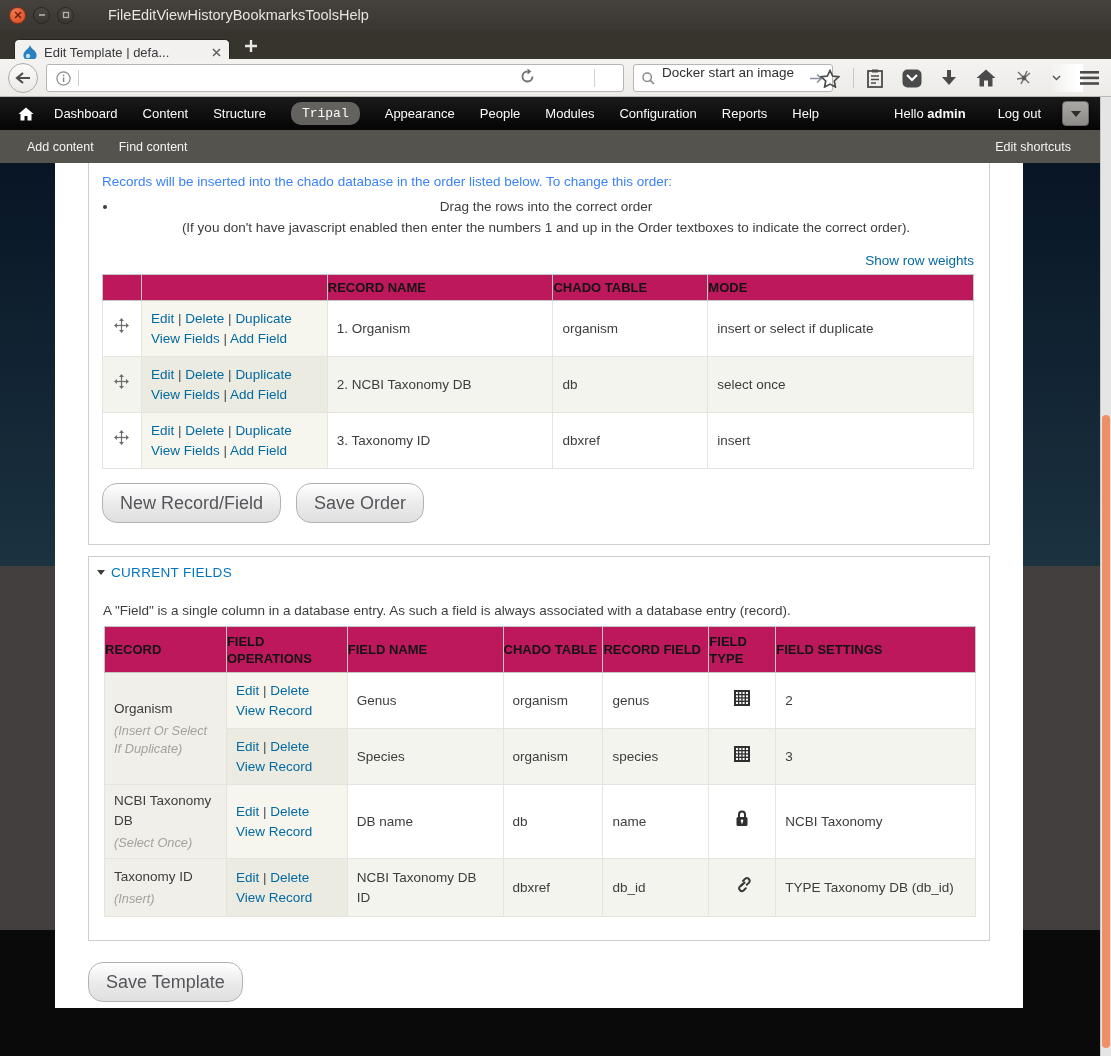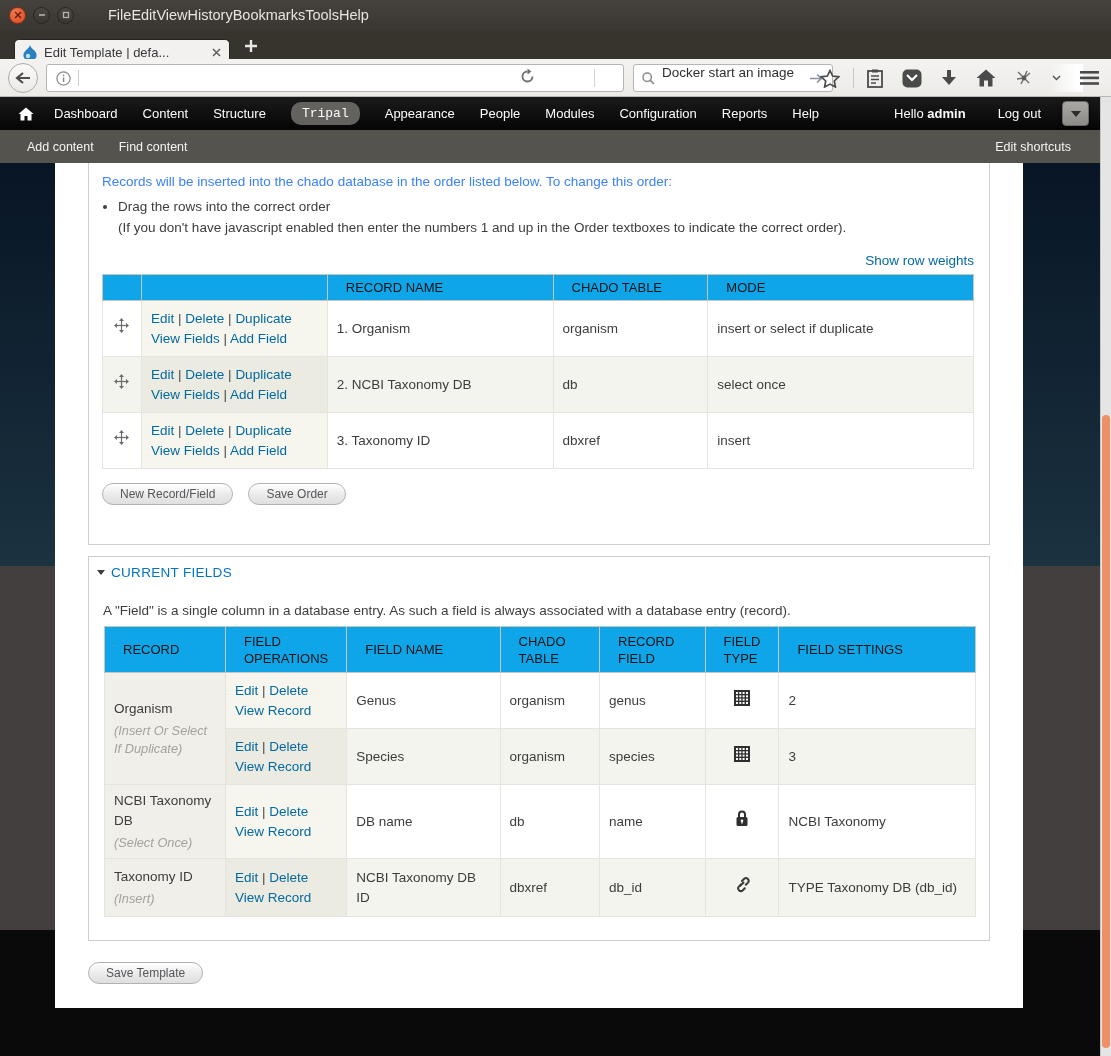--- a/index.html
+++ b/index.html
@@ -81,44 +81,44 @@
   .scroll-thumb { position:absolute; left:1102px; top:415px; width:8px; height:633px;
                   background:#ed9068; border-radius:4px; }
 
   
   .overlay { position:absolute; left:55px; top:163px; width:968px; height:845px; background:#fff;
              color:#3d3d3d; font-size:13.5px; }
 
   .box1 { position:absolute; left:33px; top:0; width:902px; height:382px;
           border:1px solid #cfcec9; border-top:none; padding:9px 15px 0 13px; }
   .intro { color:#3b82f6; line-height:20px; margin-bottom:4px; }
-  .box1 ul { margin:0 0 13px 16px; list-style:disc; }
+  .box1 ul { margin:0 0 13px 16px; list-style:disc;text-align:center; }
   .box1 li { line-height:21px; }
   .row-weights { width:872px; text-align:right; margin:15px 0 6px; }
   a.link { color:#0369a1; text-decoration:none; cursor:pointer; }
   .pipe { color:#4a4a4a; }
 
   table.dtable { border-collapse:collapse; width:872px; font-size:13.5px; color:#3d3d3d;
                  border:1px solid #bcbbb5; }
-  table.dtable th { background:#0ea5e9; border:1px solid #c6c5bf; font-weight:400; color:#141414;
-                    text-align:left; padding:4px 18px; font-size:13px; line-height:17px; }
+  table.dtable th { background:#be185d; border:1px solid #c6c5bf; font-weight:700; color:#141414;
+                    text-align:left; padding:4px 0; font-size:13px; line-height:17px; }
   table.dtable td { border:1px solid #e5e4de; padding:6px 9px; vertical-align:middle; line-height:20px; }
   tr.odd td { background:#fff; }
   tr.even td { background:#f3f4ee; }
   td.ops-odd { background:#f6f6ef !important; }
   td.ops-even { background:#ebebe1 !important; }
   td.recordcell { background:#f0efe9 !important; vertical-align:middle; }
   td.center { text-align:center; }
   .rec-note { font-style:italic; color:#a3a39c; font-size:12.8px; line-height:18px; margin-top:3px; }
   .t1 td { height:56px; }
   .t2 th { height:46px; }
 
   .btnrow { margin-top:14px; display:flex; gap:15px; }
-  .pill { display:inline-flex; align-items:center; justify-content:center; height:22px; padding:0 17px;
-          border:1px solid #b2b2b2; border-radius:15px; color:#55565a; font-size:12px;
+  .pill { display:inline-flex; align-items:center; justify-content:center; height:40px; padding:0 17px;
+          border:1px solid #b2b2b2; border-radius:15px; color:#55565a; font-size:18px;
           background:linear-gradient(#ffffff,#eaeaea 55%,#dfdfdf); box-shadow:inset 0 1px 0 #fff; }
 
   .fieldset2 { position:absolute; left:33px; top:393px; width:902px; height:385px;
                border:1px solid #cfcec9; padding:8px 15px 0 8px; }
   .legend { display:flex; align-items:center; gap:6px; }
   .legend-text { color:#0074bd; font-weight:normal; font-size:13.5px; letter-spacing:.3px; }
   .tri-down { width:0; height:0; border-left:4px solid transparent; border-right:4px solid transparent; border-top:5px solid #3c3c3c; }
   .field-desc { margin:21px 0 0 6px; line-height:20px; }
   .fieldset2 table { margin:5px 0 0 7px; }
 

